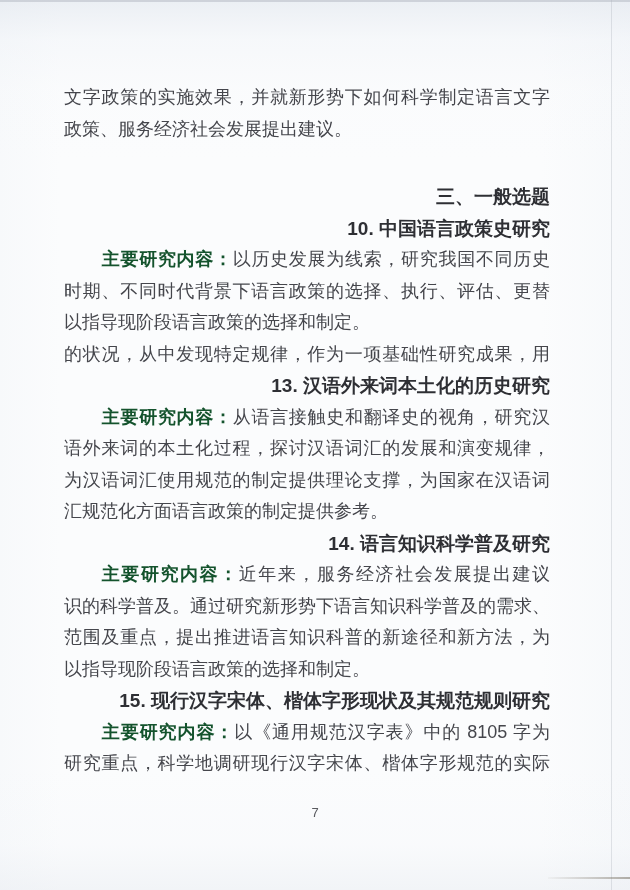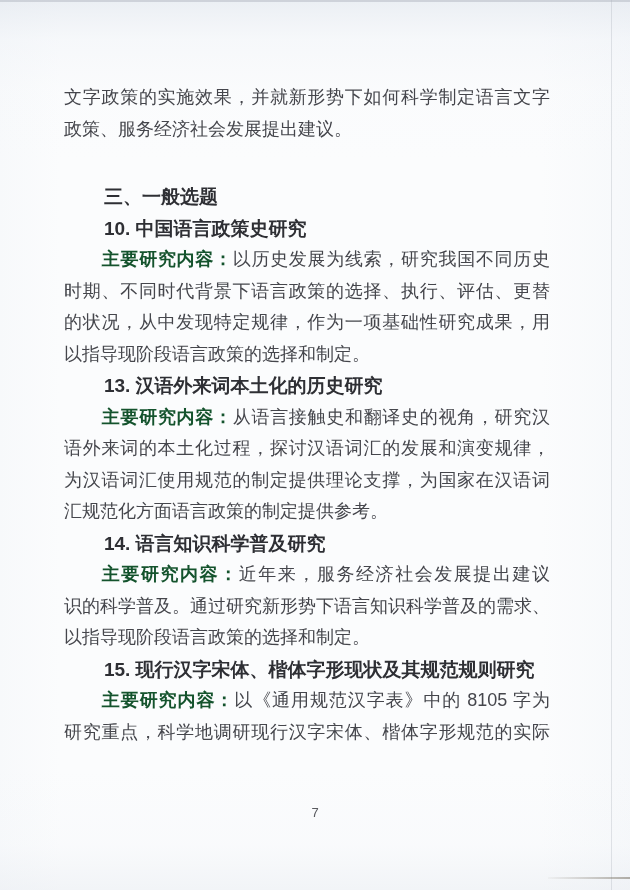--- a/index.html
+++ b/index.html
@@ -64,20 +64,21 @@
   .justify {
     white-space: normal;
     text-align: justify;
     text-align-last: justify;
   }
   .indent { text-indent: 2.1em; }
   .heading {
     font-weight: 700;
     color: #2e2f34;
     font-size: 19px;
+    text-align: right;
   }
   .lead {
     font-weight: 700;
     color: #14532d;
   }
   .section-gap { margin-top: 36px; }
   .pagenum {
     position: absolute;
     top: 805px;
     left: 0;
@@ -99,32 +100,33 @@
 
   <div class="content">
     <div class="line justify">文字政策的实施效果，并就新形势下如何科学制定语言文字</div>
     <div class="line">政策、服务经济社会发展提出建议。</div>
 
     <div class="line heading indent section-gap">三、一般选题</div>
 
     <div class="line heading indent">10. 中国语言政策史研究</div>
     <div class="line justify indent"><span class="lead">主要研究内容：</span><span>以历史发展为线索，研究我国不同历史</span></div>
     <div class="line justify">时期、不同时代背景下语言政策的选择、执行、评估、更替</div>
+    <div class="line">以指导现阶段语言政策的选择和制定。</div>
     <div class="line justify">的状况，从中发现特定规律，作为一项基础性研究成果，用</div>
-    <div class="line">以指导现阶段语言政策的选择和制定。</div>
 
     <div class="line heading indent">13. 汉语外来词本土化的历史研究</div>
     <div class="line justify indent"><span class="lead">主要研究内容：</span><span>从语言接触史和翻译史的视角，研究汉</span></div>
     <div class="line justify">语外来词的本土化过程，探讨汉语词汇的发展和演变规律，</div>
     <div class="line justify">为汉语词汇使用规范的制定提供理论支撑，为国家在汉语词</div>
     <div class="line">汇规范化方面语言政策的制定提供参考。</div>
 
     <div class="line heading indent">14. 语言知识科学普及研究</div>
     <div class="line justify indent"><span class="lead">主要研究内容：</span><span>近年来，服务经济社会发展提出建议</span></div>
     <div class="line justify">识的科学普及。通过研究新形势下语言知识科学普及的需求、</div>
+    <div class="line justify">范围及重点，提出推进语言知识科普的新途径和新方法，为</div>
     <div class="line">以指导现阶段语言政策的选择和制定。</div>
 
     <div class="line heading indent">15. 现行汉字宋体、楷体字形现状及其规范规则研究</div>
     <div class="line justify indent"><span class="lead">主要研究内容：</span><span>以《通用规范汉字表》中的 8105 字为</span></div>
     <div class="line justify">研究重点，科学地调研现行汉字宋体、楷体字形规范的实际</div>
   </div>
 
   <div class="pagenum">7</div>
 </div>
 

